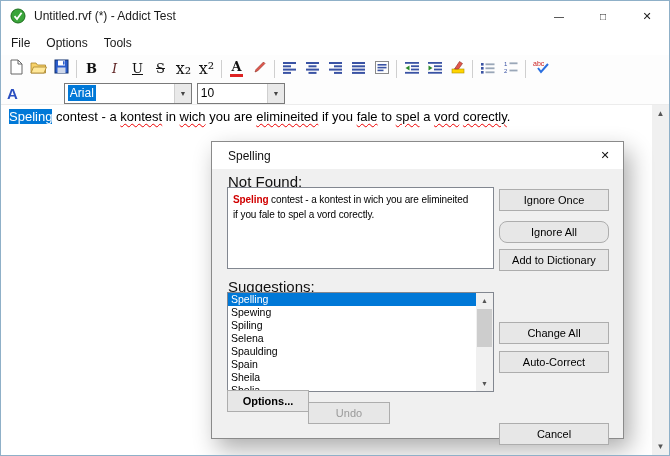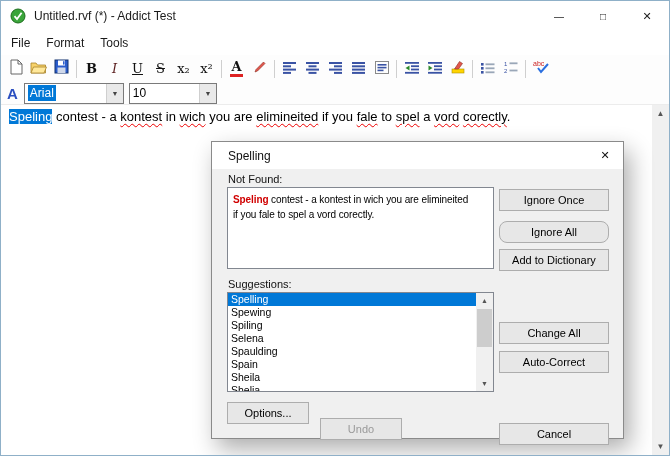--- a/index.html
+++ b/index.html
@@ -31,32 +31,32 @@
   .toolbar { position: absolute; left: 0; top: 54px; right: 0; height: 27px;
              background: #fdfdfd; display: flex; align-items: center; padding-left: 3px; }
   .tbtn { width: 23px; height: 23px; display: flex; align-items: center;
           justify-content: center; flex: 0 0 auto; }
   .tsep { width: 1px; height: 18px; background: #cfcfcf; margin: 0 3px; flex: 0 0 auto; }
   .fmt { font-family: "DejaVu Serif", serif; font-size: 13px; color: #111; }
   .fmt.b { font-weight: bold; }
   .fmt.i { font-style: italic; color: #5b1f1f; }
   .fmt.u { text-decoration: underline; }
   .fmt.s { text-decoration: line-through; }
-  .fmt.sub, .fmt.sup { font-size: 13px; }
+  .fmt.sub, .fmt.sup { font-size: 16px; }
   .font-color-a { font-family: "DejaVu Serif", serif; font-weight: bold; font-size: 13px;
                   color: #111; border-bottom: 3px solid #d22; line-height: 14px; padding: 0 1px; }
 
   
   .toolbar2 { position: absolute; left: 0; top: 81px; right: 0; height: 23px;
               background: #fdfdfd; display: flex; align-items: center; padding-left: 6px;
               border-bottom: 1px solid #ececec; }
   .font-a { font-weight: bold; font-size: 15px; color: #2b4fc0; margin-right: 6px; }
   .combo { height: 21px; background: #fff; border: 1px solid #7a7a7a; display: flex;
            align-items: stretch; font-size: 12px; }
-  .combo-font { width: 100px; margin-right: 5px; }
+  .combo-font { width: 128px; margin-right: 5px; margin-left: 40px; }
   .combo-size { width: 88px; }
   .combo-value { flex: 1; display: flex; align-items: center; padding-left: 3px; overflow: hidden; }
   .combo-value .hl { background: #0078d7; color: #fff; padding: 1px 2px; }
   .combo-arrow { width: 17px; background: #e9e9e9; border-left: 1px solid #cfcfcf;
                  display: flex; align-items: center; justify-content: center;
                  font-size: 7px; color: #444; }
 
   
   .doc { position: absolute; left: 0; top: 104px; right: 0; bottom: 0; background: #fff; }
   .doc-text { position: absolute; left: 8px; top: 4px; right: 28px; font-size: 13px;
@@ -74,21 +74,21 @@
 
   
   .dialog { position: absolute; left: 210px; top: 140px; width: 413px; height: 298px;
             background: #f0f0f0; border: 1px solid #8a8a8a;
             box-shadow: 6px 10px 22px rgba(0,0,0,0.32); }
   .dlg-titlebar { position: absolute; left: 0; top: 0; right: 0; height: 27px; background: #fff;
                   display: flex; align-items: center; }
   .dlg-title { margin-left: 16px; font-size: 12px; color: #111; }
   .dlg-close { position: absolute; right: 0; top: 0; width: 36px; height: 27px; display: flex;
                align-items: center; justify-content: center; font-size: 11px; color: #111; }
-  .dlg-label { position: absolute; font-size: 11px; color: #111; }
+  .dlg-label { position: absolute; font-size: 15px; color: #111; }
 
   .nf-box { position: absolute; left: 15px; top: 45px; width: 267px; height: 82px;
             background: #fff; border: 1px solid #828790; padding: 4px 5px;
             font-size: 10px; line-height: 15px; color: #000; letter-spacing: -0.1px;
             overflow: hidden; }
   .nf-word { color: #d00000; font-weight: bold; }
 
   .sug-list { position: absolute; left: 15px; top: 150px; width: 267px; height: 100px;
               background: #fff; border: 1px solid #828790; overflow: hidden; }
   .sug-row { height: 13px; line-height: 13px; font-size: 10.5px; padding-left: 3px;
@@ -129,21 +129,21 @@
         <span class="g-max">□</span>
       </div>
       <div class="cap-btn">
         <span class="g-close">✕</span>
       </div>
     </div>
   </div>
 
   <div class="menubar">
     <span class="menu-item">File</span>
-    <span class="menu-item">Format</span>
+    <span class="menu-item">Options</span>
     <span class="menu-item">Tools</span>
   </div>
 
   <div class="toolbar">
     <div class="tbtn">
       <span>
         <svg width="14" height="16" viewBox="0 0 14 16">
           <path d="M2 1 h7 l4 4 v10 H2 Z" fill="#fff" stroke="#666" stroke-width="1"></path>
           <path d="M9 1 v4 h4" fill="none" stroke="#666" stroke-width="1"></path>
         </svg>
@@ -396,18 +396,18 @@
       <div class="list-scroll">
         <div class="scroll-arrow up">▲</div>
         <div class="list-thumb"></div>
         <div class="scroll-arrow down">▼</div>
       </div>
     </div>
 
     <div class="dbtn col-r" style="top:180px;">Change All</div>
     <div class="dbtn col-r" style="top:209px;">Auto-Correct</div>
 
-    <div class="dbtn small" style="left:15px; top:260px;">Options...</div>
-    <div class="dbtn small disabled" style="left:108px; top:260px;margin-top:16px;">Undo</div>
+    <div class="dbtn small" style="left:15px; top:248px;font-weight:bold;">Options...</div>
+    <div class="dbtn small disabled" style="left:96px; top:260px;">Undo</div>
     <div class="dbtn col-r" style="top:260px;margin-top:21px;">Cancel</div>
   </div>
 
 </div>
 
 </body></html>

